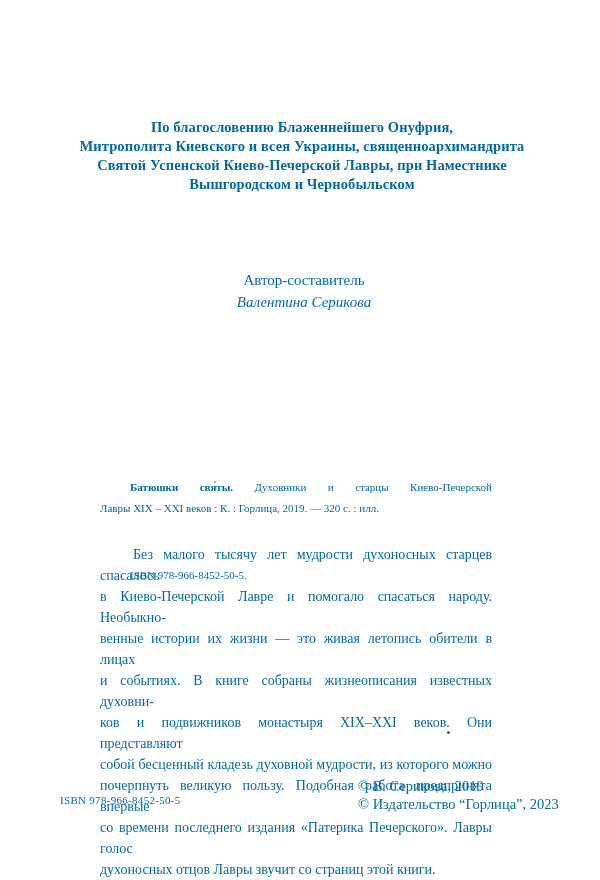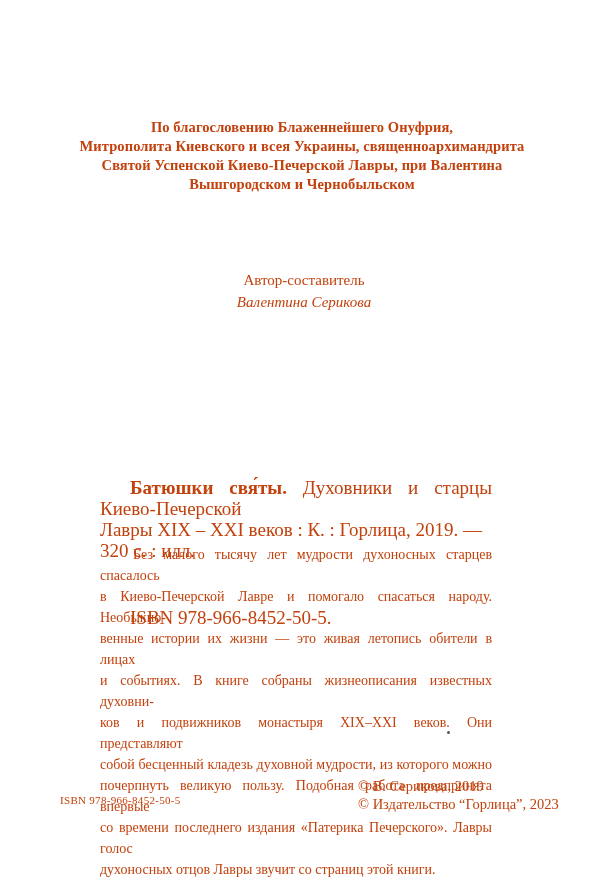--- a/index.html
+++ b/index.html
@@ -5,21 +5,21 @@
   html, body {
     margin: 0;
     padding: 0;
     background: #ffffff;
   }
   .page {
     position: relative;
     width: 600px;
     height: 880px;
     background: #ffffff;
-    color: #c2410c;
+    color: #0369a1;
     font-family: "Liberation Serif", serif;
     overflow: hidden;
   }
 
   
   .blessing {
     position: absolute;
     top: 118px;
     left: 20px;
     right: 16px;
@@ -41,21 +41,21 @@
     line-height: 21.5px;
   }
   .author-name { font-style: italic; text-align: center; }
 
   
   .biblio {
     position: absolute;
     top: 477px;
     left: 100px;
     width: 392px;
-    font-size: 19px;
+    font-size: 11px;
     line-height: 21px;
   }
   .biblio-line1 {
     text-align: justify;
     text-align-last: justify;
     text-indent: 30px;
   }
   .biblio-line1 .lead { font-weight: 700; }
   .biblio-isbn { text-indent: 30px; margin-top: 46px; }
 
@@ -103,21 +103,21 @@
   }
 </style>
 </head>
 <body>
 
 <div class="page">
 
   <section class="blessing">
     <div class="blessing-line">По благословению Блаженнейшего Онуфрия,</div>
     <div class="blessing-line">Митрополита Киевского и всея Украины, священноархимандрита</div>
-    <div class="blessing-line">Святой Успенской Киево-Печерской Лавры, при Валентина</div>
+    <div class="blessing-line">Святой Успенской Киево-Печерской Лавры, при Наместнике</div>
     <div class="blessing-line">Вышгородском и Чернобыльском</div>
   </section>
 
   <section class="author-block">
     <div class="author-heading">Автор-составитель</div>
     <div class="author-name">Валентина Серикова</div>
   </section>
 
   <section class="biblio">
     <div class="biblio-line1"><span class="lead">Батюшки свя́ты.</span> <span>Духовники и старцы Киево-Печерской</span></div>

